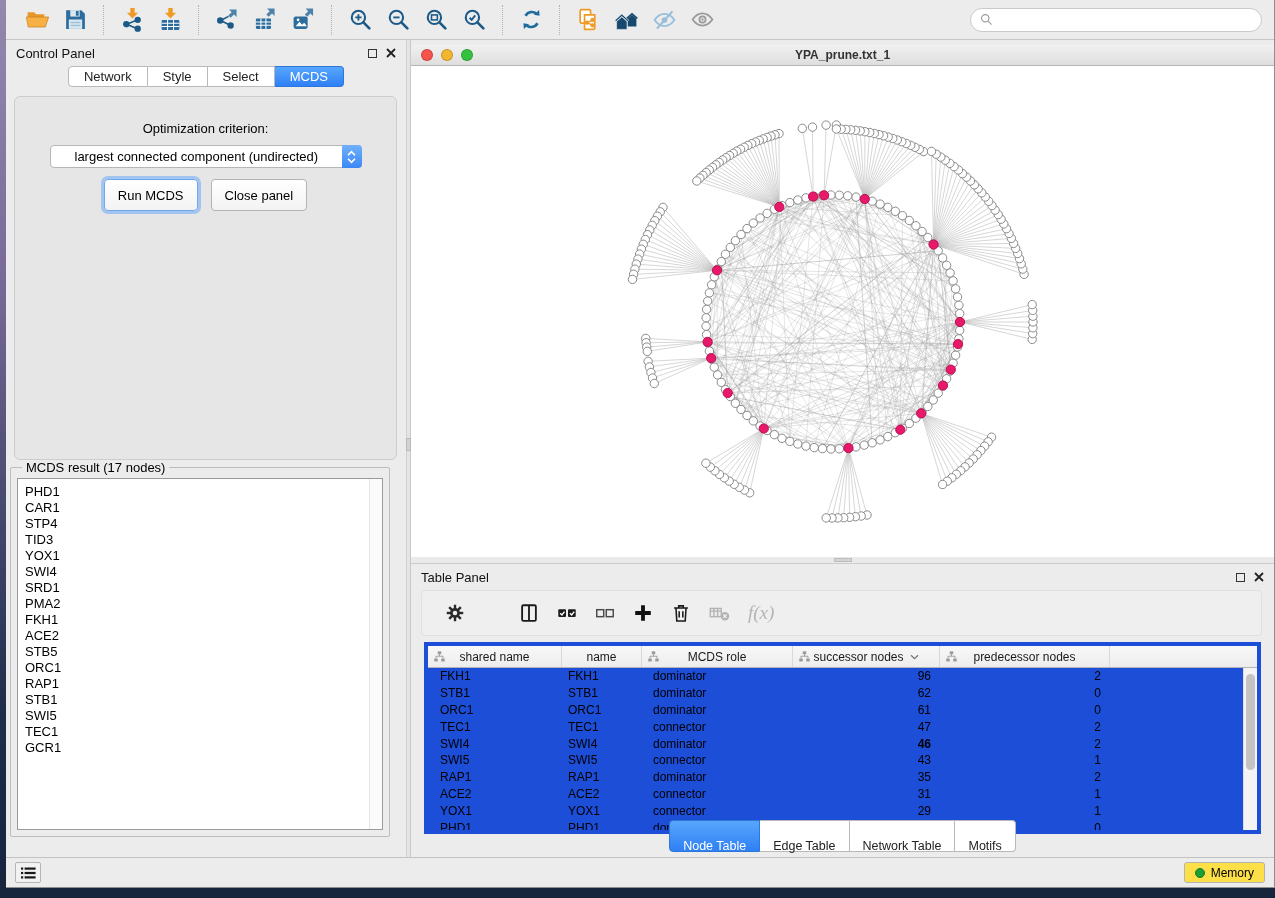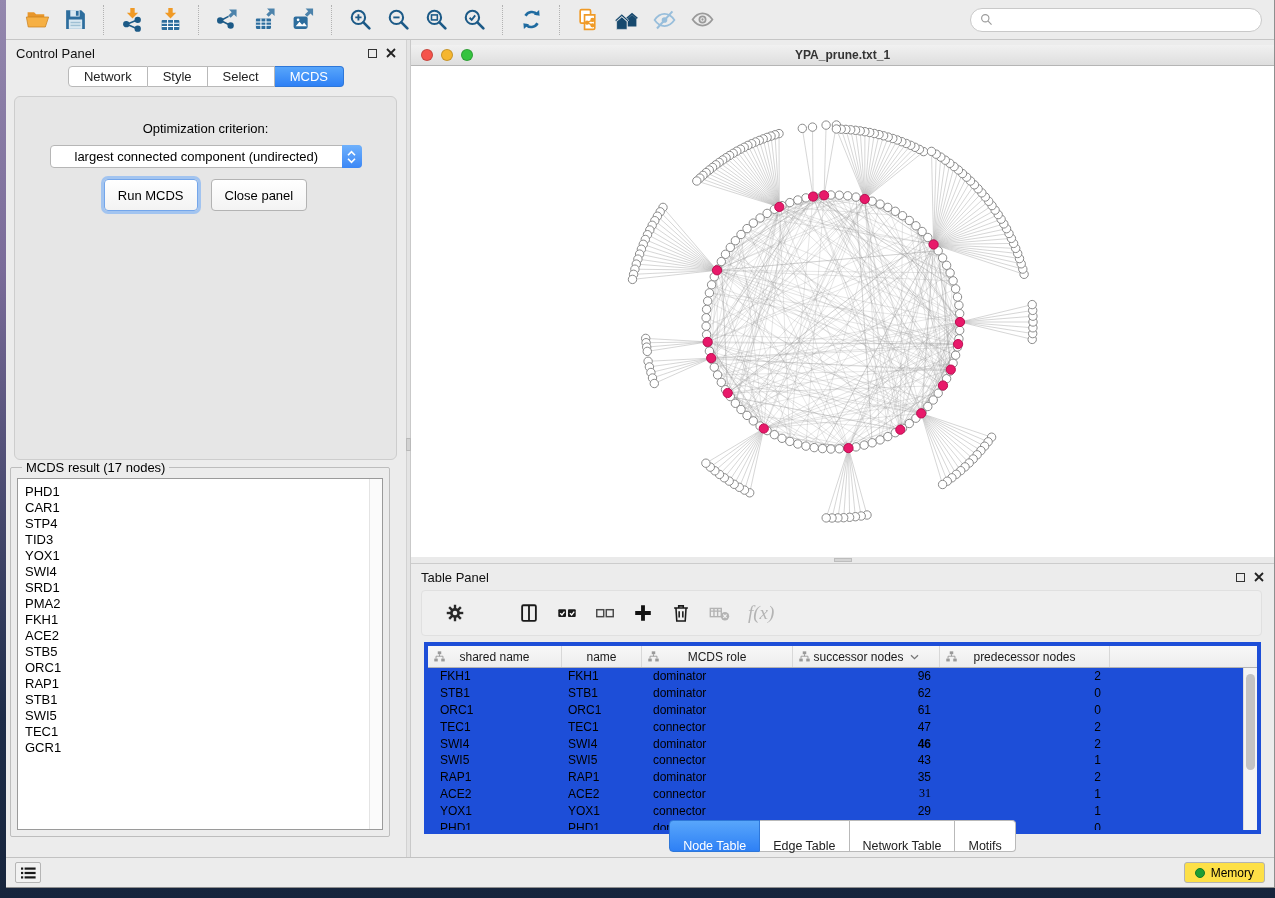--- a/index.html
+++ b/index.html
@@ -1196,21 +1196,21 @@
               <div class="td a-l0" style="width: 134px;">RAP1</div>
               <div class="td a-l1" style="width: 80px;">RAP1</div>
               <div class="td a-l2" style="width: 151px;">dominator</div>
               <div class="td a-r" style="width: 147px;">35</div>
               <div class="td a-r" style="width: 170px;">2</div>
             </div>
             <div class="tr">
               <div class="td a-l0" style="width: 134px;">ACE2</div>
               <div class="td a-l1" style="width: 80px;">ACE2</div>
               <div class="td a-l2" style="width: 151px;">connector</div>
-              <div class="td a-r" style="width: 147px; font-family: Liberation Serif, serif;">31</div>
+              <div class="td a-r" style="width: 147px;">31</div>
               <div class="td a-r" style="width: 170px;">1</div>
             </div>
             <div class="tr">
               <div class="td a-l0" style="width: 134px;">YOX1</div>
               <div class="td a-l1" style="width: 80px;">YOX1</div>
               <div class="td a-l2" style="width: 151px;">connector</div>
               <div class="td a-r" style="width: 147px;">29</div>
               <div class="td a-r" style="width: 170px;">1</div>
             </div>
             <div class="tr">

